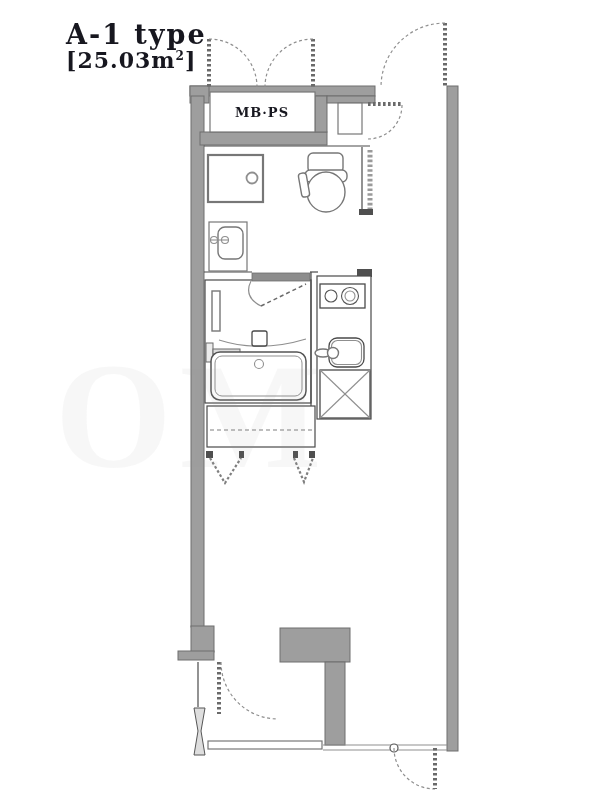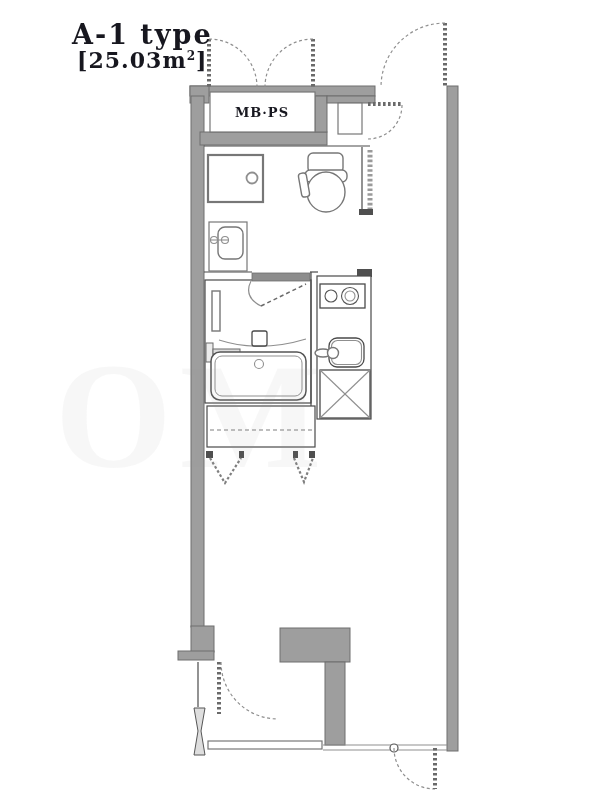--- a/index.html
+++ b/index.html
@@ -4,21 +4,21 @@
 <style>
   :root{
     --background:#ffffff; --wall-fill:#9e9e9e; --wall-edge:#6e6e6e;
     --line-dark:#4a4a4a; --line-mid:#6a6a6a; --line-light:#8f8f8f;
     --fixture-line:#777777; --title-text:#17171f; --watermark-color:#9a9a9a;
   }
   html,body{margin:0;padding:0;}
   body{background:#fff;font-family:"DejaVu Serif", serif;}
   .stage{position:relative;width:600px;height:800px;background:var(--background);overflow:hidden;}
   .plan-svg{position:absolute;left:0;top:0;}
-  .title{position:absolute;left:72px;top:20px;color:var(--title-text);line-height:1.08;text-align:center;}
+  .title{position:absolute;left:66px;top:20px;color:var(--title-text);line-height:1.08;}
   .title .l1{font-size:27px;font-weight:700;letter-spacing:2px;}
   .title .l2{font-size:22px;font-weight:700;letter-spacing:1px;}
   .title sup{font-size:0.55em;vertical-align:super;}
   .watermark{position:absolute;left:55px;top:330px;width:420px;font-family:Liberation Serif, serif;
     font-size:150px;font-weight:700;color:var(--watermark-color);opacity:0.07;letter-spacing:8px;
     pointer-events:none;user-select:none;}
   
   .wall{fill:var(--wall-fill);stroke:var(--wall-edge);stroke-width:1;}
   .sill{fill:#8d8d8d;stroke:var(--wall-edge);stroke-width:0.8;}
   .room{fill:#ffffff;stroke:var(--line-dark);stroke-width:1.2;}

